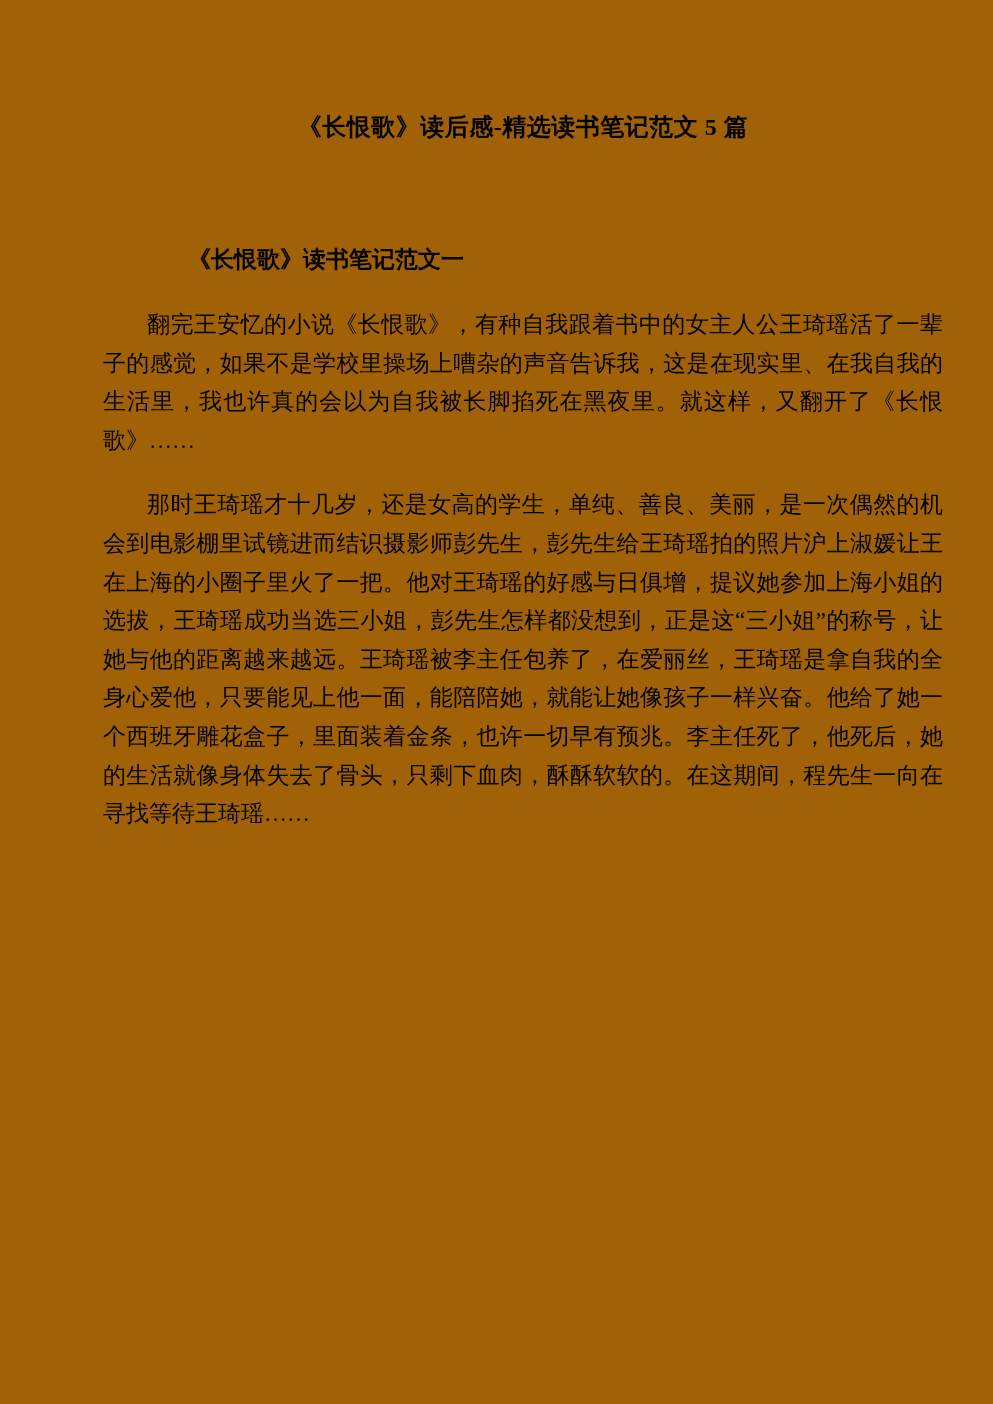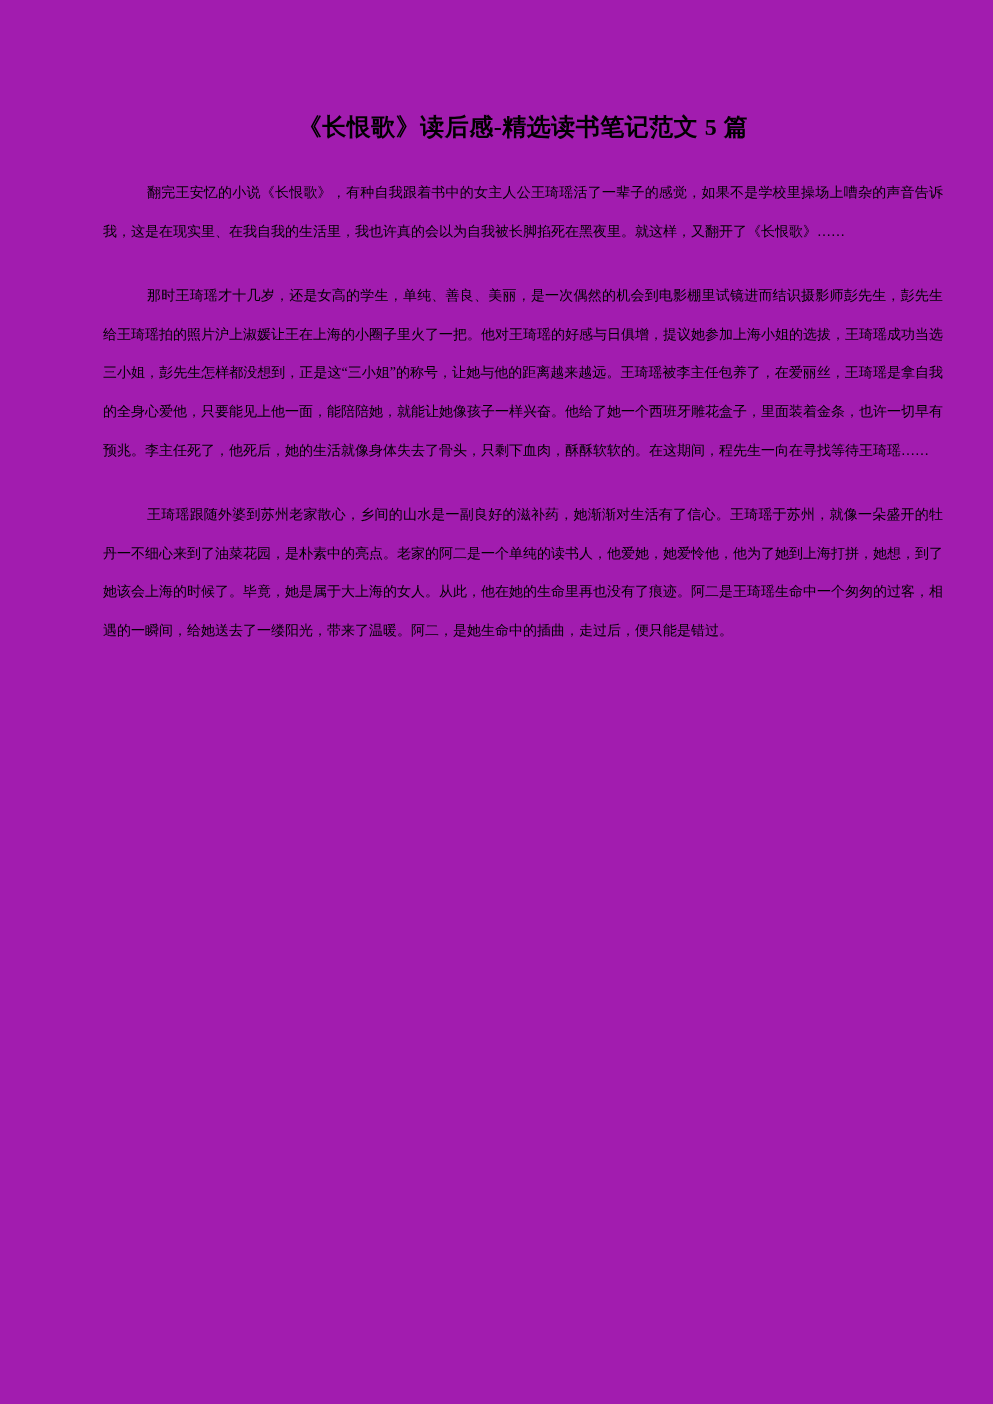--- a/index.html
+++ b/index.html
@@ -5,21 +5,21 @@
   html, body {
     margin: 0;
     padding: 0;
     background: #ffffff;
   }
   .page {
     position: relative;
     width: 993px;
     height: 1404px;
     margin: 0 auto;
-    background: #a21caf;
+    background: #a16207;
     color: #000000;
     font-family: "Liberation Serif", "DejaVu Serif", serif;
     overflow: hidden;
     box-sizing: border-box;
     padding: 0 50px 0 103px;
   }
   .doc-title {
     margin: 110px 0 0 0;
     font-size: 24px;
     line-height: 34px;
@@ -32,33 +32,33 @@
     margin: 100px 0 0 85px;
     font-size: 23px;
     line-height: 32px;
     font-weight: bold;
   }
   .body-text {
     margin-top: 30px;
   }
   .body-text p {
     margin: 0 0 26px 0;
-    font-size: 14px;
+    font-size: 23px;
     line-height: 38.6px;
     text-indent: 44px;
     text-align: justify;
     text-justify: inter-ideograph;
     word-break: break-all;
   }
 </style>
 </head>
 <body>
 
 <div class="page">
   <h1 class="doc-title">《长恨歌》读后感-精选读书笔记范文 5 篇</h1>
 
+  <h2 class="section-heading">《长恨歌》读书笔记范文一</h2>
 
   <div class="body-text">
     <p>翻完王安忆的小说《长恨歌》，有种自我跟着书中的女主人公王琦瑶活了一辈子的感觉，如果不是学校里操场上嘈杂的声音告诉我，这是在现实里、在我自我的生活里，我也许真的会以为自我被长脚掐死在黑夜里。就这样，又翻开了《长恨歌》……</p>
     <p>那时王琦瑶才十几岁，还是女高的学生，单纯、善良、美丽，是一次偶然的机会到电影棚里试镜进而结识摄影师彭先生，彭先生给王琦瑶拍的照片沪上淑媛让王在上海的小圈子里火了一把。他对王琦瑶的好感与日俱增，提议她参加上海小姐的选拔，王琦瑶成功当选三小姐，彭先生怎样都没想到，正是这“三小姐”的称号，让她与他的距离越来越远。王琦瑶被李主任包养了，在爱丽丝，王琦瑶是拿自我的全身心爱他，只要能见上他一面，能陪陪她，就能让她像孩子一样兴奋。他给了她一个西班牙雕花盒子，里面装着金条，也许一切早有预兆。李主任死了，他死后，她的生活就像身体失去了骨头，只剩下血肉，酥酥软软的。在这期间，程先生一向在寻找等待王琦瑶……</p>
-    <p>王琦瑶跟随外婆到苏州老家散心，乡间的山水是一副良好的滋补药，她渐渐对生活有了信心。王琦瑶于苏州，就像一朵盛开的牡丹一不细心来到了油菜花园，是朴素中的亮点。老家的阿二是一个单纯的读书人，他爱她，她爱怜他，他为了她到上海打拼，她想，到了她该会上海的时候了。毕竟，她是属于大上海的女人。从此，他在她的生命里再也没有了痕迹。阿二是王琦瑶生命中一个匆匆的过客，相遇的一瞬间，给她送去了一缕阳光，带来了温暖。阿二，是她生命中的插曲，走过后，便只能是错过。</p>
   </div>
 </div>
 
 </body></html>

